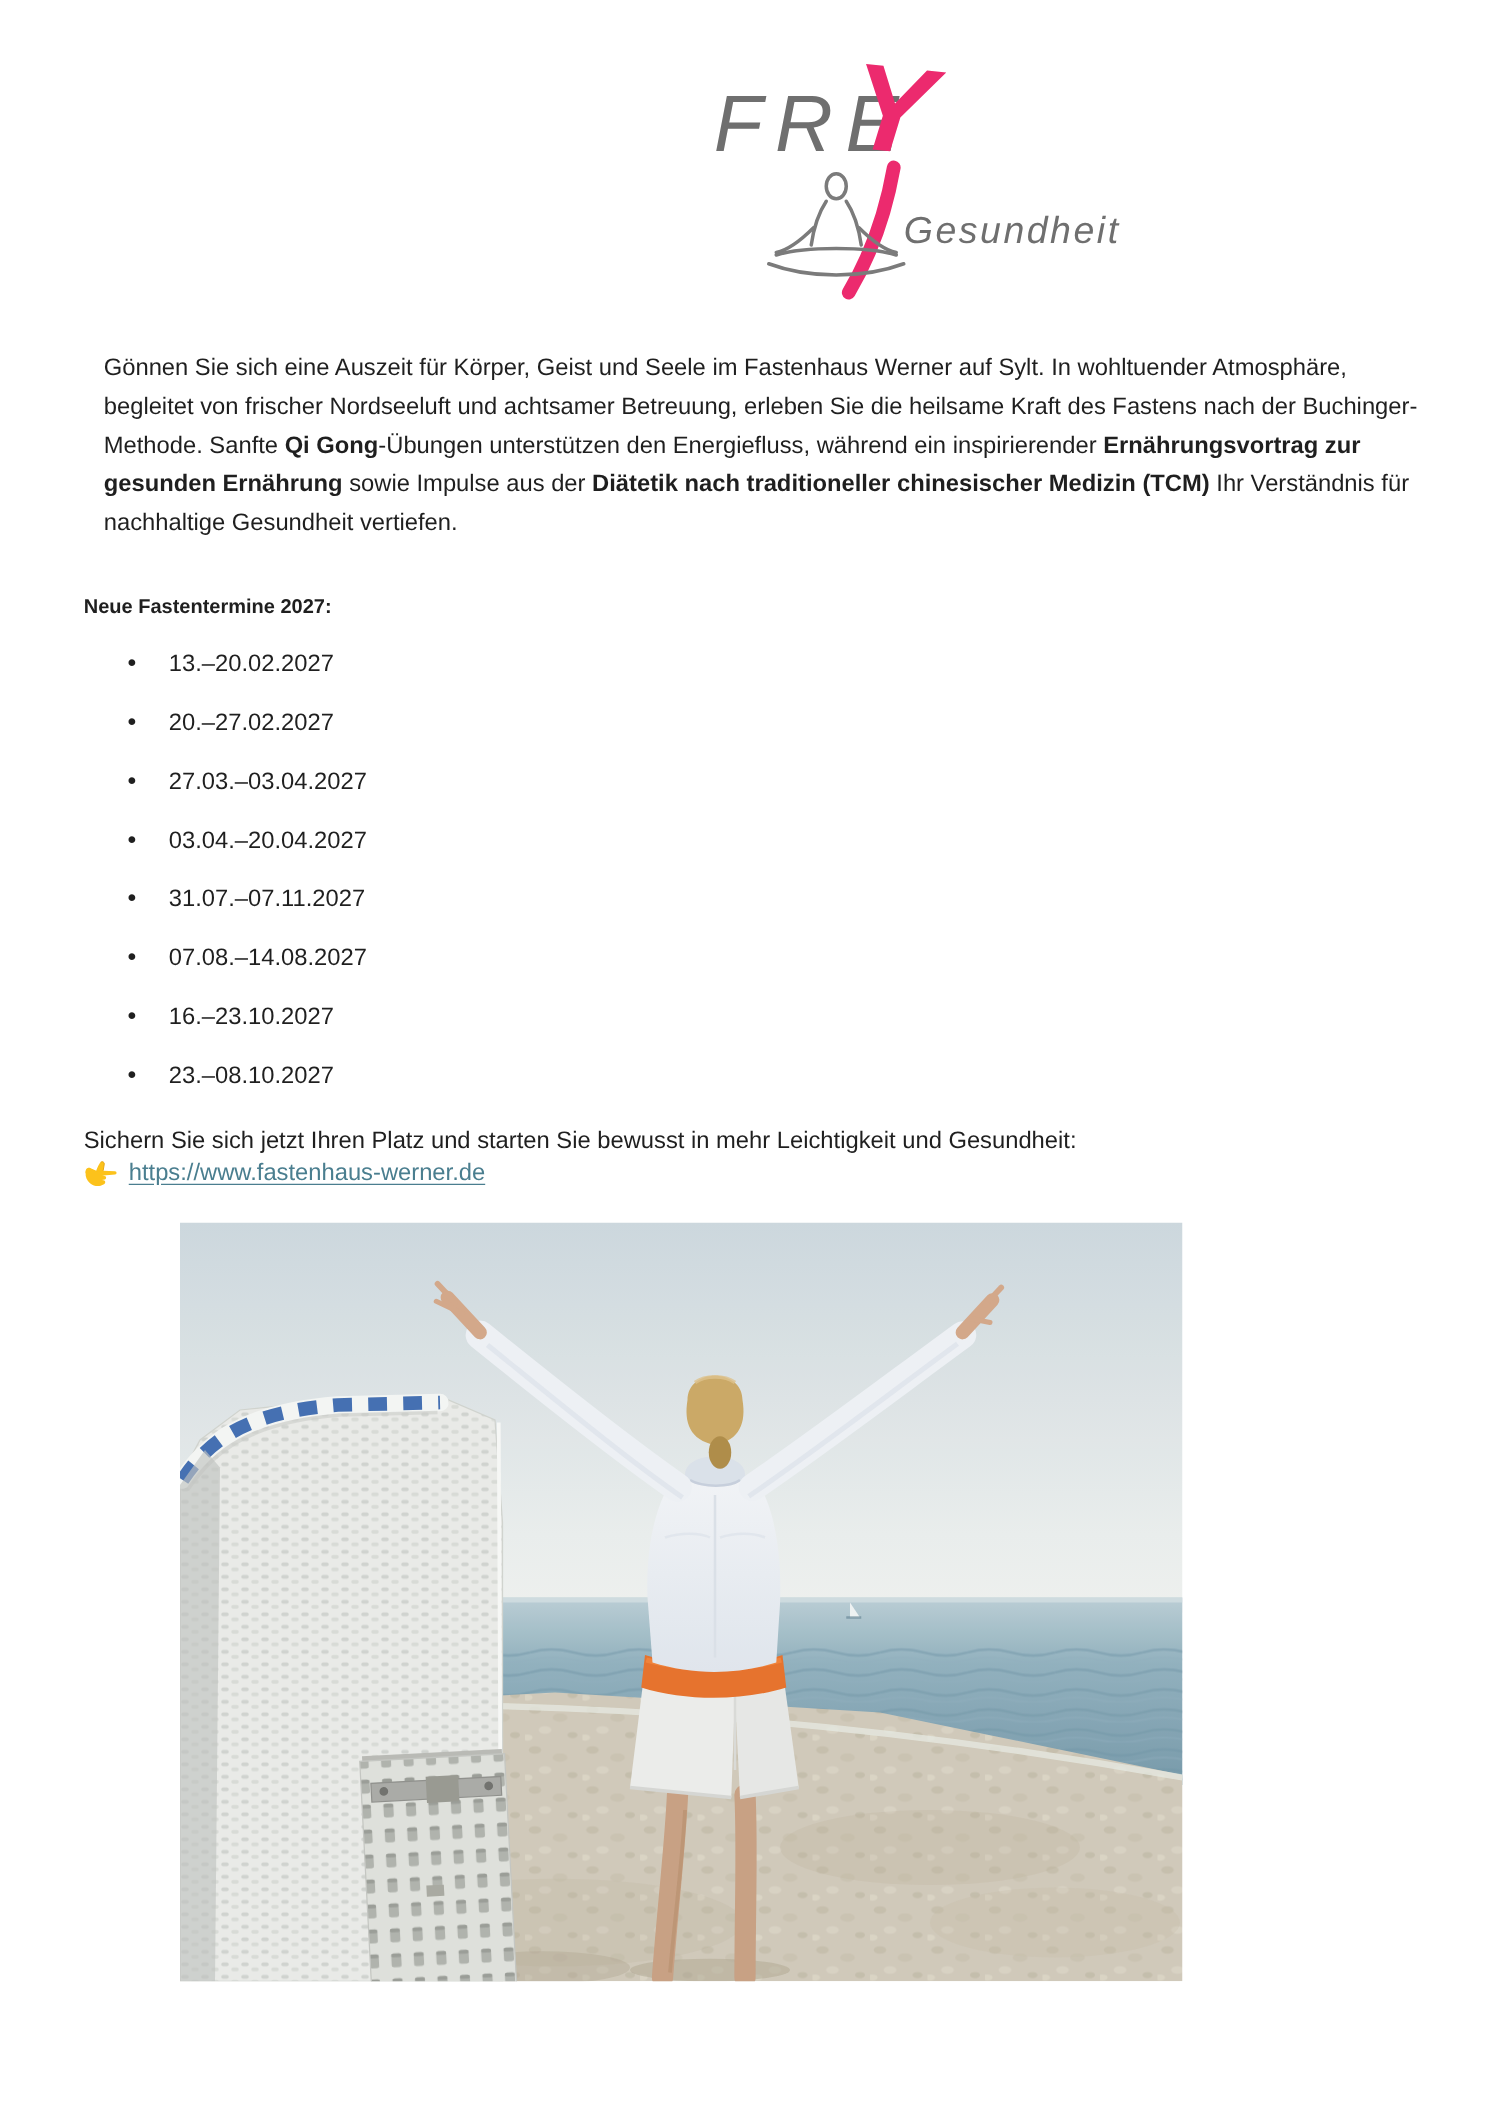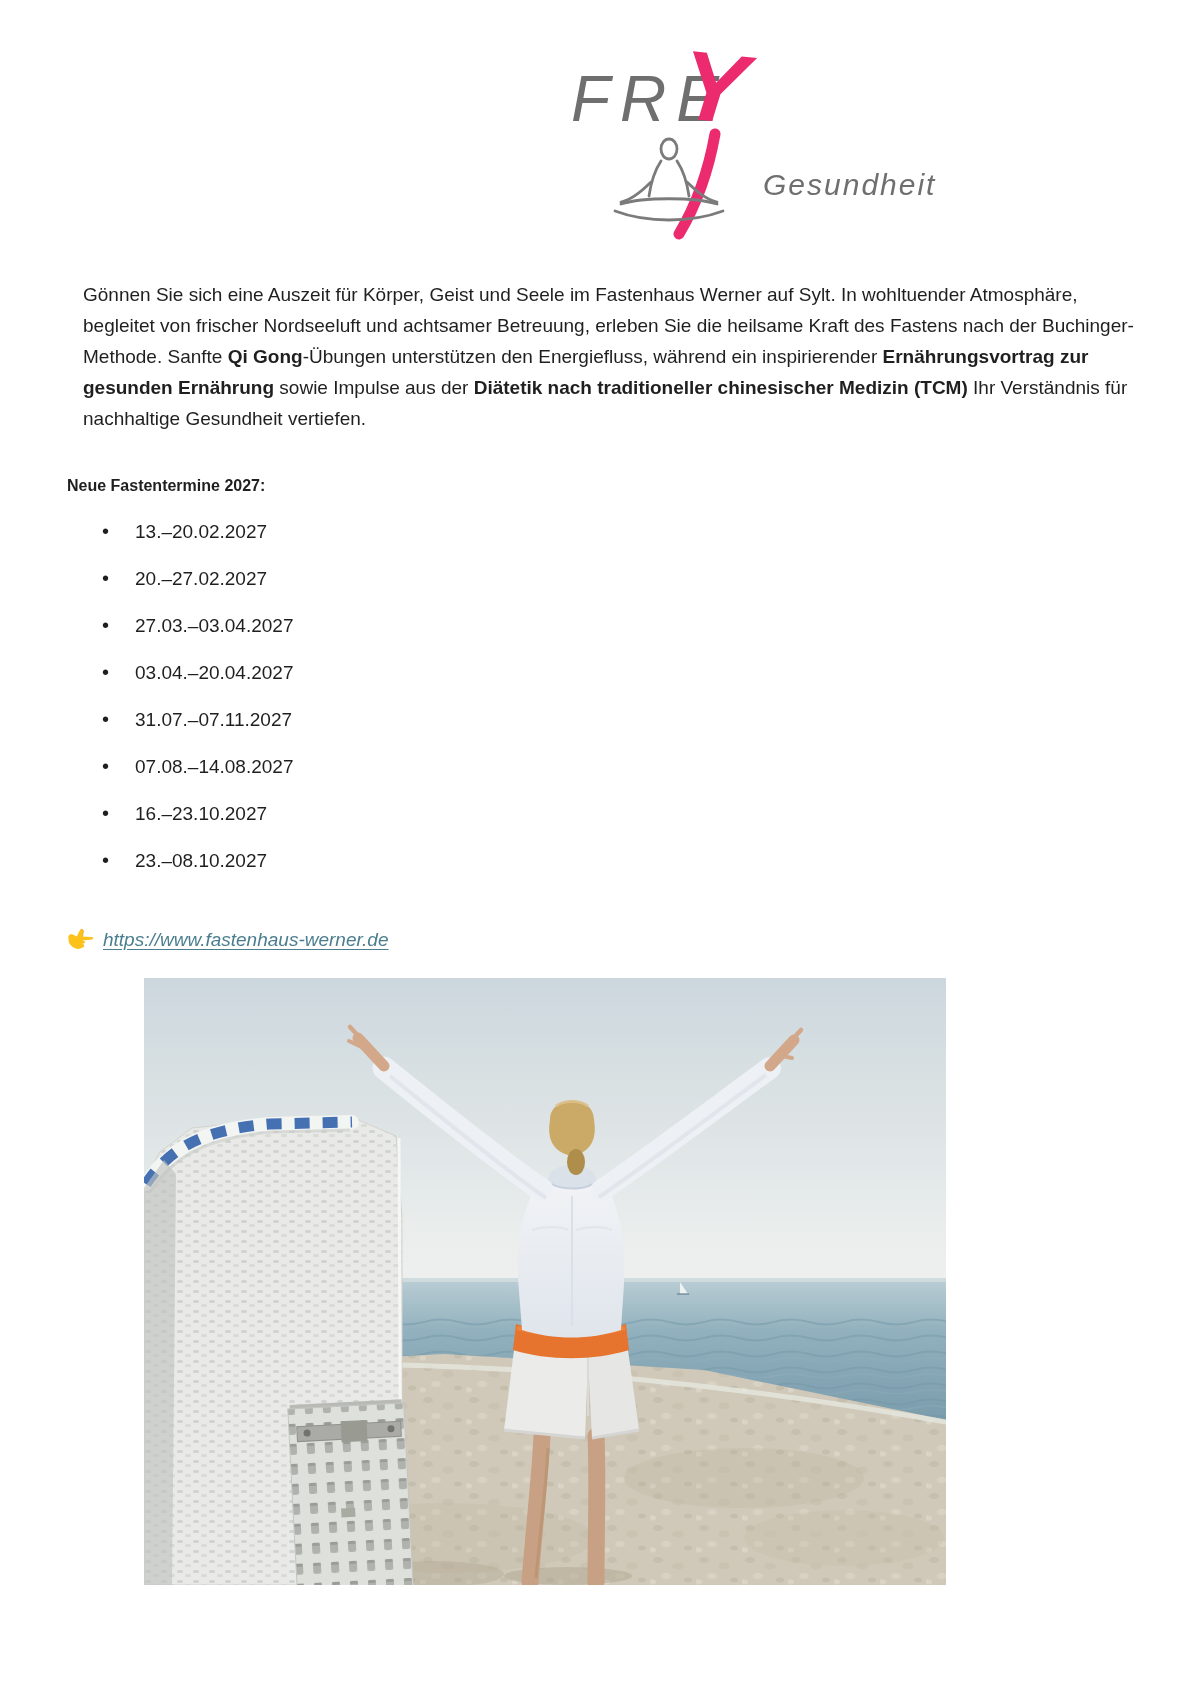--- a/index.html
+++ b/index.html
@@ -9,30 +9,30 @@
   }
   
   .logo-wrap{position:absolute;left:565px;top:50px;width:380px;height:190px;}
   .logo-row{position:absolute;left:6px;top:12px;display:flex;align-items:flex-end;
     font-style:italic;font-size:64px;letter-spacing:10px;color:#6f6f6f;font-weight:400;white-space:nowrap;}
   .logo-berg{margin-left:78px;}
   .logo-y{position:absolute;left:116px;top:-12px;font-size:98px;font-style:italic;font-weight:bold;
     color:#ec2a6e;transform:rotate(6deg);line-height:1;}
   .logo-decor{position:absolute;left:0;top:0;}
   .logo-subtitle{position:absolute;left:158px;top:118px;font-style:italic;font-size:30px;
-    letter-spacing:2px;color:#6f6f6f;margin-left:40px;}
+    letter-spacing:2px;color:#6f6f6f;}
   
   .intro{position:absolute;left:67px;top:263px;width:1062px;font-size:19px;line-height:31px;margin:16px;}
   .intro b{font-weight:bold;}
   .heading{position:absolute;left:67px;top:470px;font-size:16px;line-height:31px;font-weight:bold;margin:0;}
   .dates{position:absolute;left:67px;top:516px;list-style:none;margin:0;padding:0 0 0 35px;}
   .dates li{position:relative;font-size:19px;line-height:31px;margin-bottom:16px;padding-left:33px;}
   .dates li::before{content:"\2022";position:absolute;left:0;top:0;font-size:20px;}
   .closing{position:absolute;left:67px;top:897px;width:1062px;font-size:19px;line-height:31px;margin:0;}
-  .link-row{position:absolute;left:67px;top:928px;display:flex;align-items:center;gap:9px;font-style:italic;}
+  .link-row{position:absolute;left:67px;top:928px;display:flex;align-items:flex-start;gap:9px;}
   .link{font-size:19px;color:#4a7e8f;text-decoration:underline;text-underline-offset:3px;}
   
   .photo{position:absolute;left:144px;top:978px;width:802px;height:607px;display:block;}
 </style>
 </head>
 <body>
 
 <div class="page">
 
   <div class="logo-wrap">
@@ -64,20 +64,21 @@
     <li><span>13.–20.02.2027</span></li>
     <li><span>20.–27.02.2027</span></li>
     <li><span>27.03.–03.04.2027</span></li>
     <li><span>03.04.–20.04.2027</span></li>
     <li><span>31.07.–07.11.2027</span></li>
     <li><span>07.08.–14.08.2027</span></li>
     <li><span>16.–23.10.2027</span></li>
     <li><span>23.–08.10.2027</span></li>
   </ul>
 
+  <p class="closing">Sichern Sie sich jetzt Ihren Platz und starten Sie bewusst in mehr Leichtigkeit und Gesundheit:</p>
 
   <div class="link-row">
     <svg width="27" height="24" viewBox="0 0 27 24" aria-hidden="true">
       <g>
         <path d="M1.5,10.5 C1,7.5 3,5.5 5.5,6.5 L10,8.5 C10,8.5 12,3 13.5,1.8 C14.8,0.8 16.6,1.6 16.4,3.3 L15.5,8.6 L25,9 C26.6,9.1 26.6,11.4 25,11.6 L15.8,12.4" fill="#FCC21B"></path>
         <path d="M1.5,10.2 C1.2,13.5 2.5,16.5 5,18.5 C7.5,20.5 11,21.5 13.5,20.5 L16.2,19.3 C17.8,18.5 17.4,16.3 15.8,16.1 L14.5,15.9 L16.8,15.5 C18.4,15.1 18.3,12.9 16.6,12.7 L14.8,12.5 L16.2,12.2 C17.8,11.8 17.7,9.6 16,9.5 L10,9 L5.2,6.8 C3,5.9 1.6,7.8 1.5,10.2 Z" fill="#FCC21B"></path>
         <path d="M13.5,1.8 C14.8,0.8 16.6,1.6 16.4,3.3 L15.5,8.6" fill="none" stroke="#E8A712" stroke-width="0.8"></path>
       </g>
     </svg>
     <a class="link" href="#">https://www.fastenhaus-werner.de</a>

